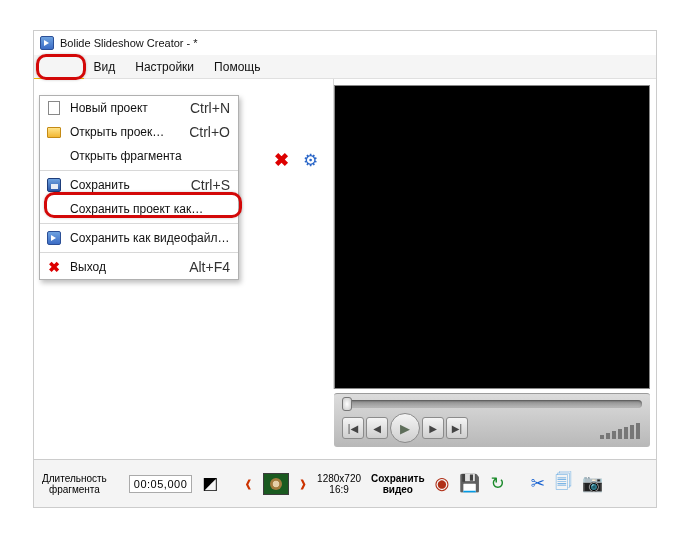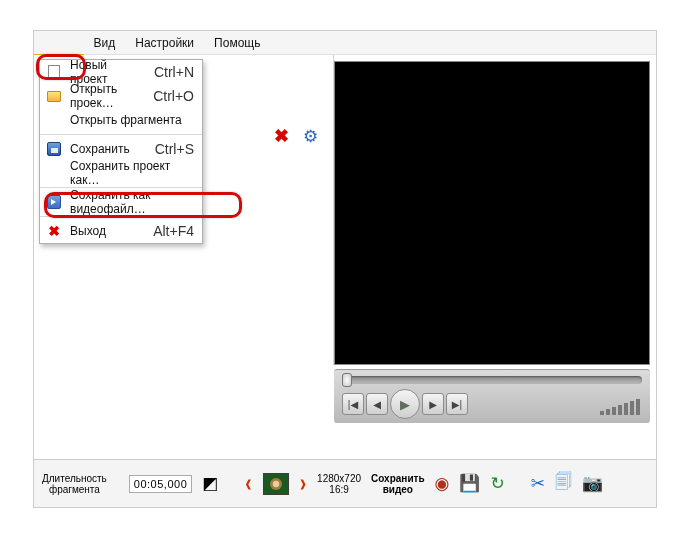--- a/index.html
+++ b/index.html
@@ -11,21 +11,21 @@
   .menubar { display: flex; align-items: center; height: 24px; background: #f5f5f5; border-bottom: 1px solid #e0e0e0; font-size: 12px; }
   .menubar-item { padding: 3px 10px; color: #111; }
   .menubar-item.open { background: #eab308; margin-top: 43px; }
   .highlight-red { border: 3px solid #d30808; border-radius: 10px; box-shadow: 0 0 3px rgba(0,0,0,.2); }
   .hl-file { position: absolute; left: 36px; top: 54px; width: 50px; height: 26px; pointer-events: none; z-index: 10; }
   .hl-save-video { position: absolute; left: 44px; top: 192px; width: 198px; height: 26px; pointer-events: none; z-index: 10; }
   .tabstrip { display: flex; align-items: flex-end; height: 24px; background: #f8f8f8; border-bottom: 1px solid #d0d0d0; font-size: 11px; padding-left: 200px; }
   .tabstrip .tab { padding: 3px 10px; border: 1px solid #c8c8c8; border-bottom: none; background: #fff; border-radius: 3px 3px 0 0; color: #222; }
   .content { display: flex; height: 310px; }
   .left-pane { width: 300px; position: relative; background: #fff; border-right: 1px solid #d8d8d8; }
-  .dropdown { position: absolute; left: 5px; top: 4px; width: 164px; background: #fff; border: 1px solid #b0b0b0; box-shadow: 2px 3px 5px rgba(0,0,0,.25); z-index: 5; }
+  .dropdown { position: absolute; left: 5px; top: 16px; width: 200px; background: #fff; border: 1px solid #b0b0b0; box-shadow: 2px 3px 5px rgba(0,0,0,.25); z-index: 5; }
   .dd-row { display: flex; align-items: center; height: 24px; font-size: 12px; padding: 0 8px 0 6px; gap: 8px; color: #111; }
   .dd-ic { width: 16px; height: 16px; flex: none; display: flex; align-items: center; justify-content: center; }
   .dd-label { flex: 1; }
   .dd-short { color: #333; font-size: 14px; text-align: right; }
   .dd-sep { height: 1px; background: #d8d8d8; margin: 2px 0; }
   .toolrow { position: absolute; left: 240px; top: 70px; display: flex; gap: 14px; align-items: center; }
   .ic-red-x { color: #d00; font-size: 18px; font-weight: bold; }
   .ic-gear { color: #2a66c8; font-size: 17px; }
   .preview { flex: 1; background: #000; border: 1px solid #888; margin: 6px 6px 0 0; }
   .player { height: 54px; background: linear-gradient(#dcdcdc, #b8b8b8); border-top: 1px solid #9c9c9c; margin: 4px 6px 0 300px; border-radius: 3px; position: relative; }
@@ -50,20 +50,24 @@
   .disk-ic::after { content: ""; position: absolute; left: 3px; bottom: 2px; width: 7px; height: 5px; background: #e8edf5; }
   .page-ic { width: 12px; height: 14px; background: #fff; border: 1px solid #888; position: relative; }
   .arrow-ic { width: 14px; height: 14px; background: linear-gradient(#6ea2e0, #3b6cc5); border: 1px solid #2b4f96; border-radius: 2px; position: relative; }
   .arrow-ic::after { content: ""; position: absolute; left: 3px; top: 3px; width: 0; height: 0; border-left: 5px solid #fff; border-top: 3px solid transparent; border-bottom: 3px solid transparent; }
   .xred-ic { font-size: 14px; color: #d00; font-weight: bold; }
 </style>
 </head>
 <body>
 
 <div class="window">
+  <div class="titlebar">
+    <span class="title-icon"></span>
+    <span>Bolide Slideshow Creator - *</span>
+  </div>
 
   <div class="menubar">
     <div class="menubar-item open">Файл</div>
     <div class="menubar-item">Вид</div>
     <div class="menubar-item">Настройки</div>
     <div class="menubar-item">Помощь</div>
   </div>
 
 
   <div class="content">

